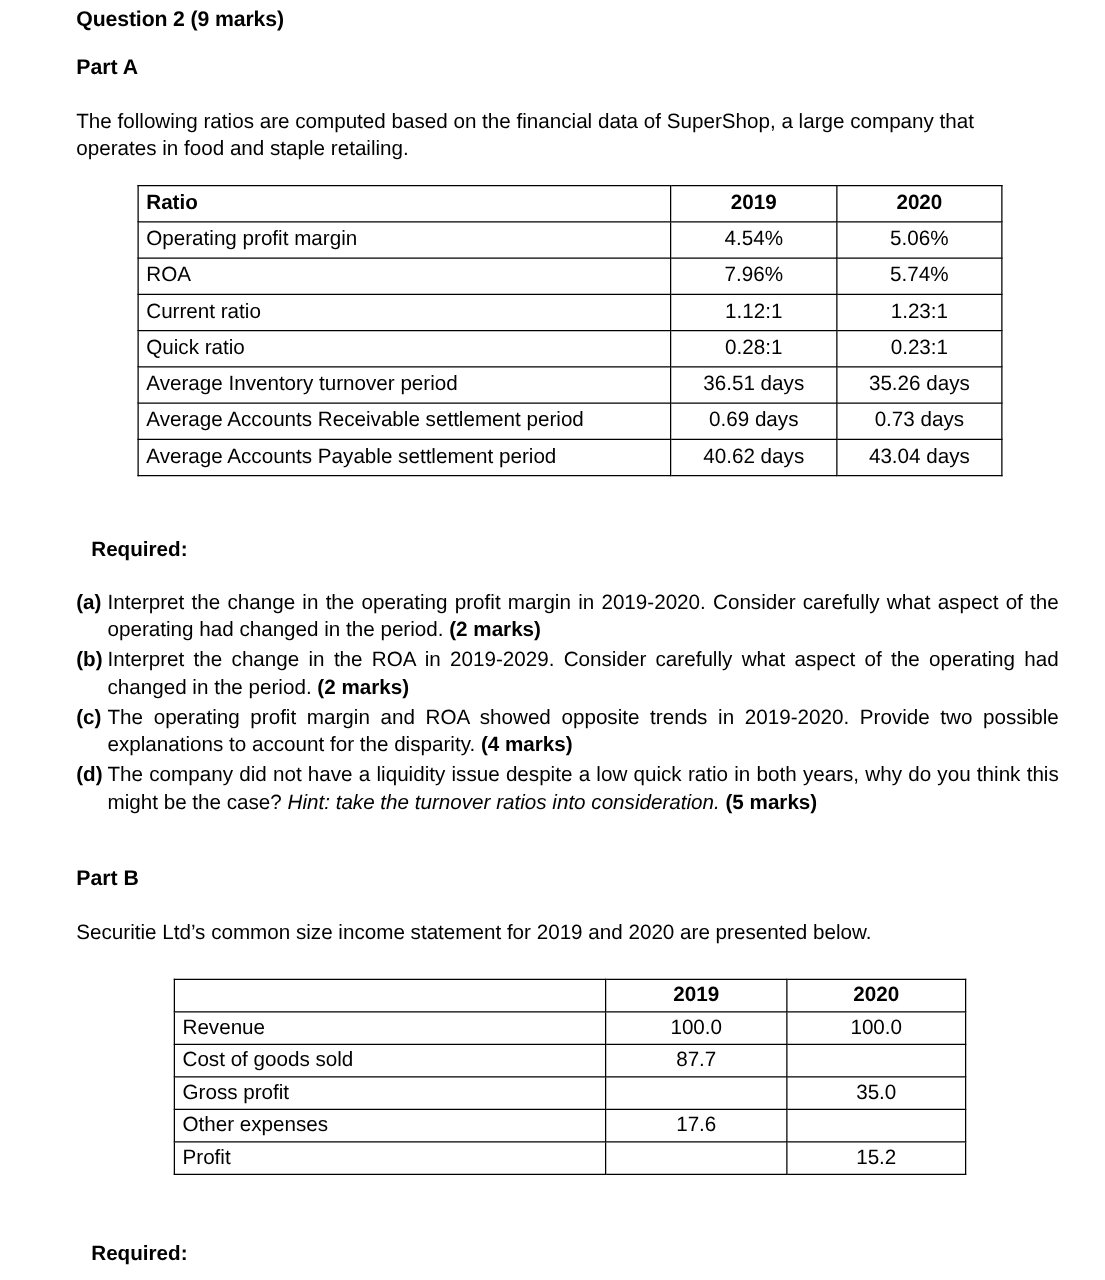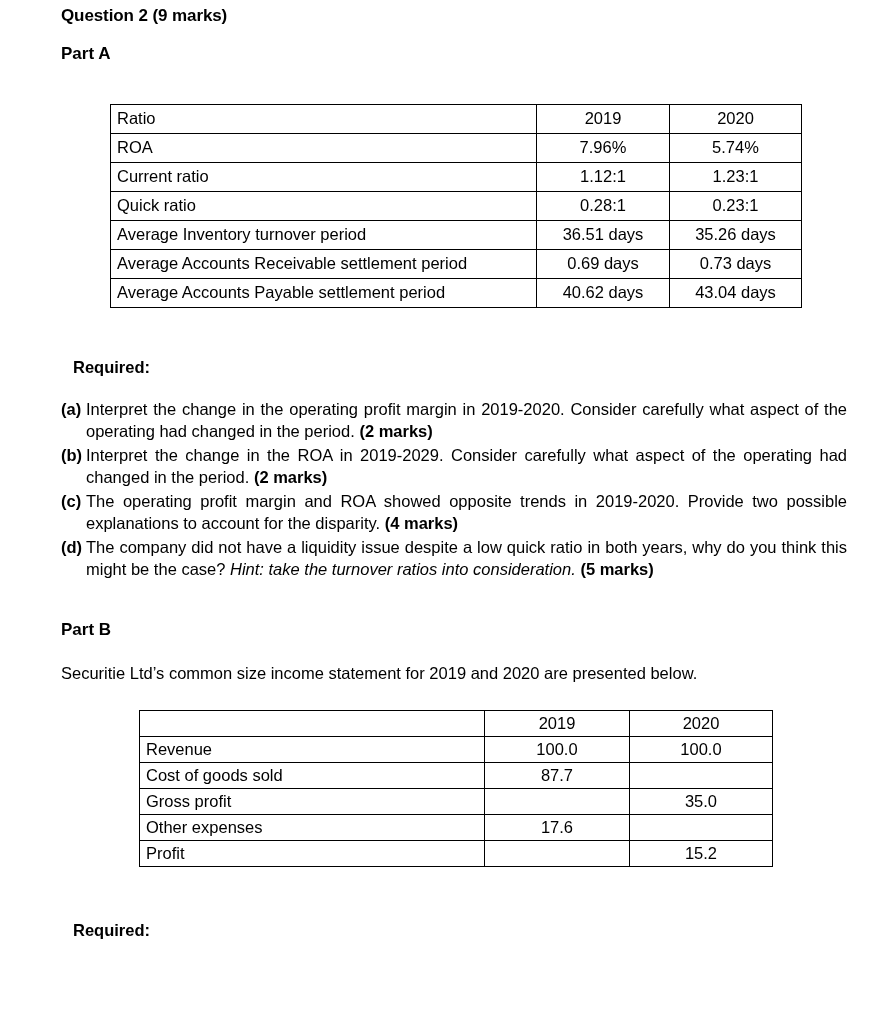--- a/index.html
+++ b/index.html
@@ -76,21 +76,21 @@
     font-size: 16.5px;
   }
   table.rt td, table.rt th {
     border: 1.4px solid #000000;
     padding: 1px 6px 2px 6px;
     font-weight: normal;
     vertical-align: middle;
     white-space: nowrap;
     overflow: hidden;
   }
-  table.rt .hdr { font-weight: normal; }
+  table.rt .hdr { font-weight: bold; }
   table.rt .num { text-align: center; }
   table.rt .lbl { text-align: left; }
 
   
   #ratio-table { width: 691px; margin-left: 49px; }
   #ratio-table td { height: 25px; line-height: 25px; }
   #ratio-table col.c0 { width: 426px; }
   #ratio-table col.c1 { width: 133px; }
   #ratio-table col.c2 { width: 132px; }
 
@@ -112,36 +112,42 @@
 </style>
 </head>
 <body>
 
 <div class="page">
 
   <div class="q-title">Question 2 (9 marks)</div>
 
   <div class="part-head">Part A</div>
 
+  <p class="para">The following ratios are computed based on the financial data of SuperShop, a large company that operates in food and staple retailing.</p>
 
   <div class="sp-after-intro"></div>
 
   <table class="rt" id="ratio-table">
     <colgroup>
         <col class="c0">
         <col class="c1">
         <col class="c2">
       </colgroup>
     <tbody>
       <tr>
         <td class="lbl hdr">Ratio</td>
         <td class="num hdr">2019</td>
         <td class="num hdr">2020</td>
       </tr>
       <tr>
+        <td class="lbl">Operating profit margin</td>
+        <td class="num">4.54%</td>
+        <td class="num">5.06%</td>
+      </tr>
+      <tr>
         <td class="lbl">ROA</td>
         <td class="num">7.96%</td>
         <td class="num">5.74%</td>
       </tr>
       <tr>
         <td class="lbl">Current ratio</td>
         <td class="num">1.12:1</td>
         <td class="num">1.23:1</td>
       </tr>
       <tr>

